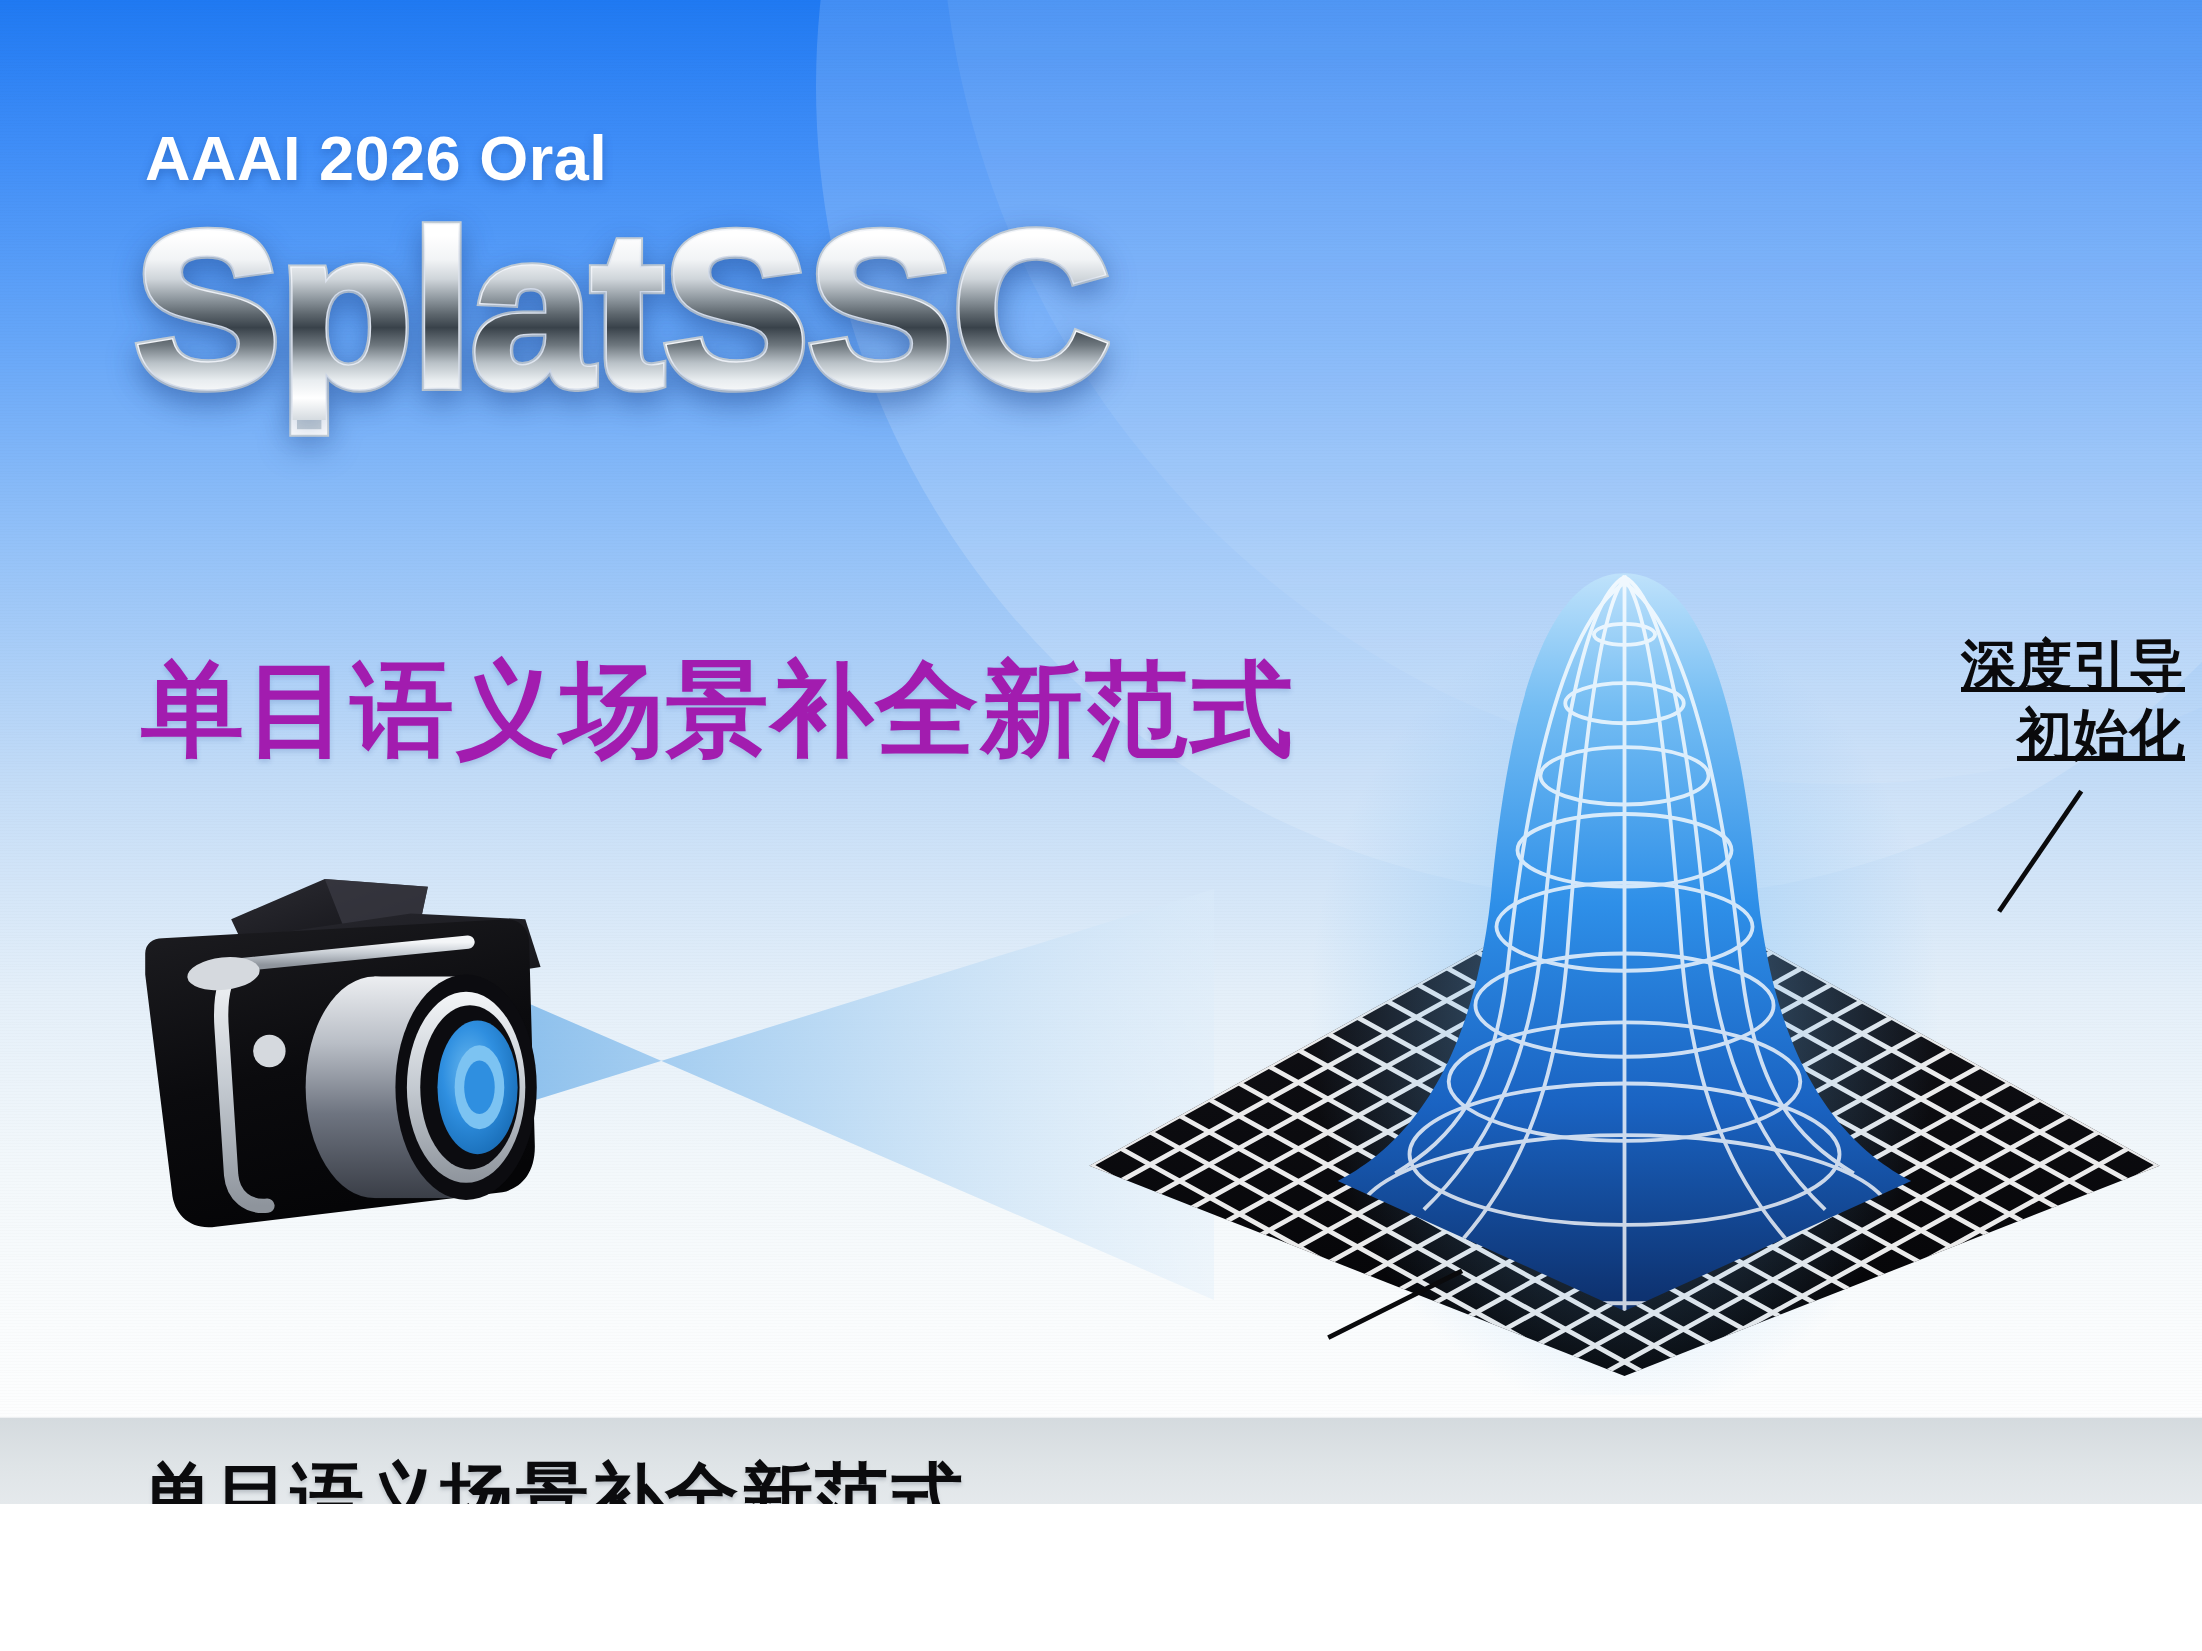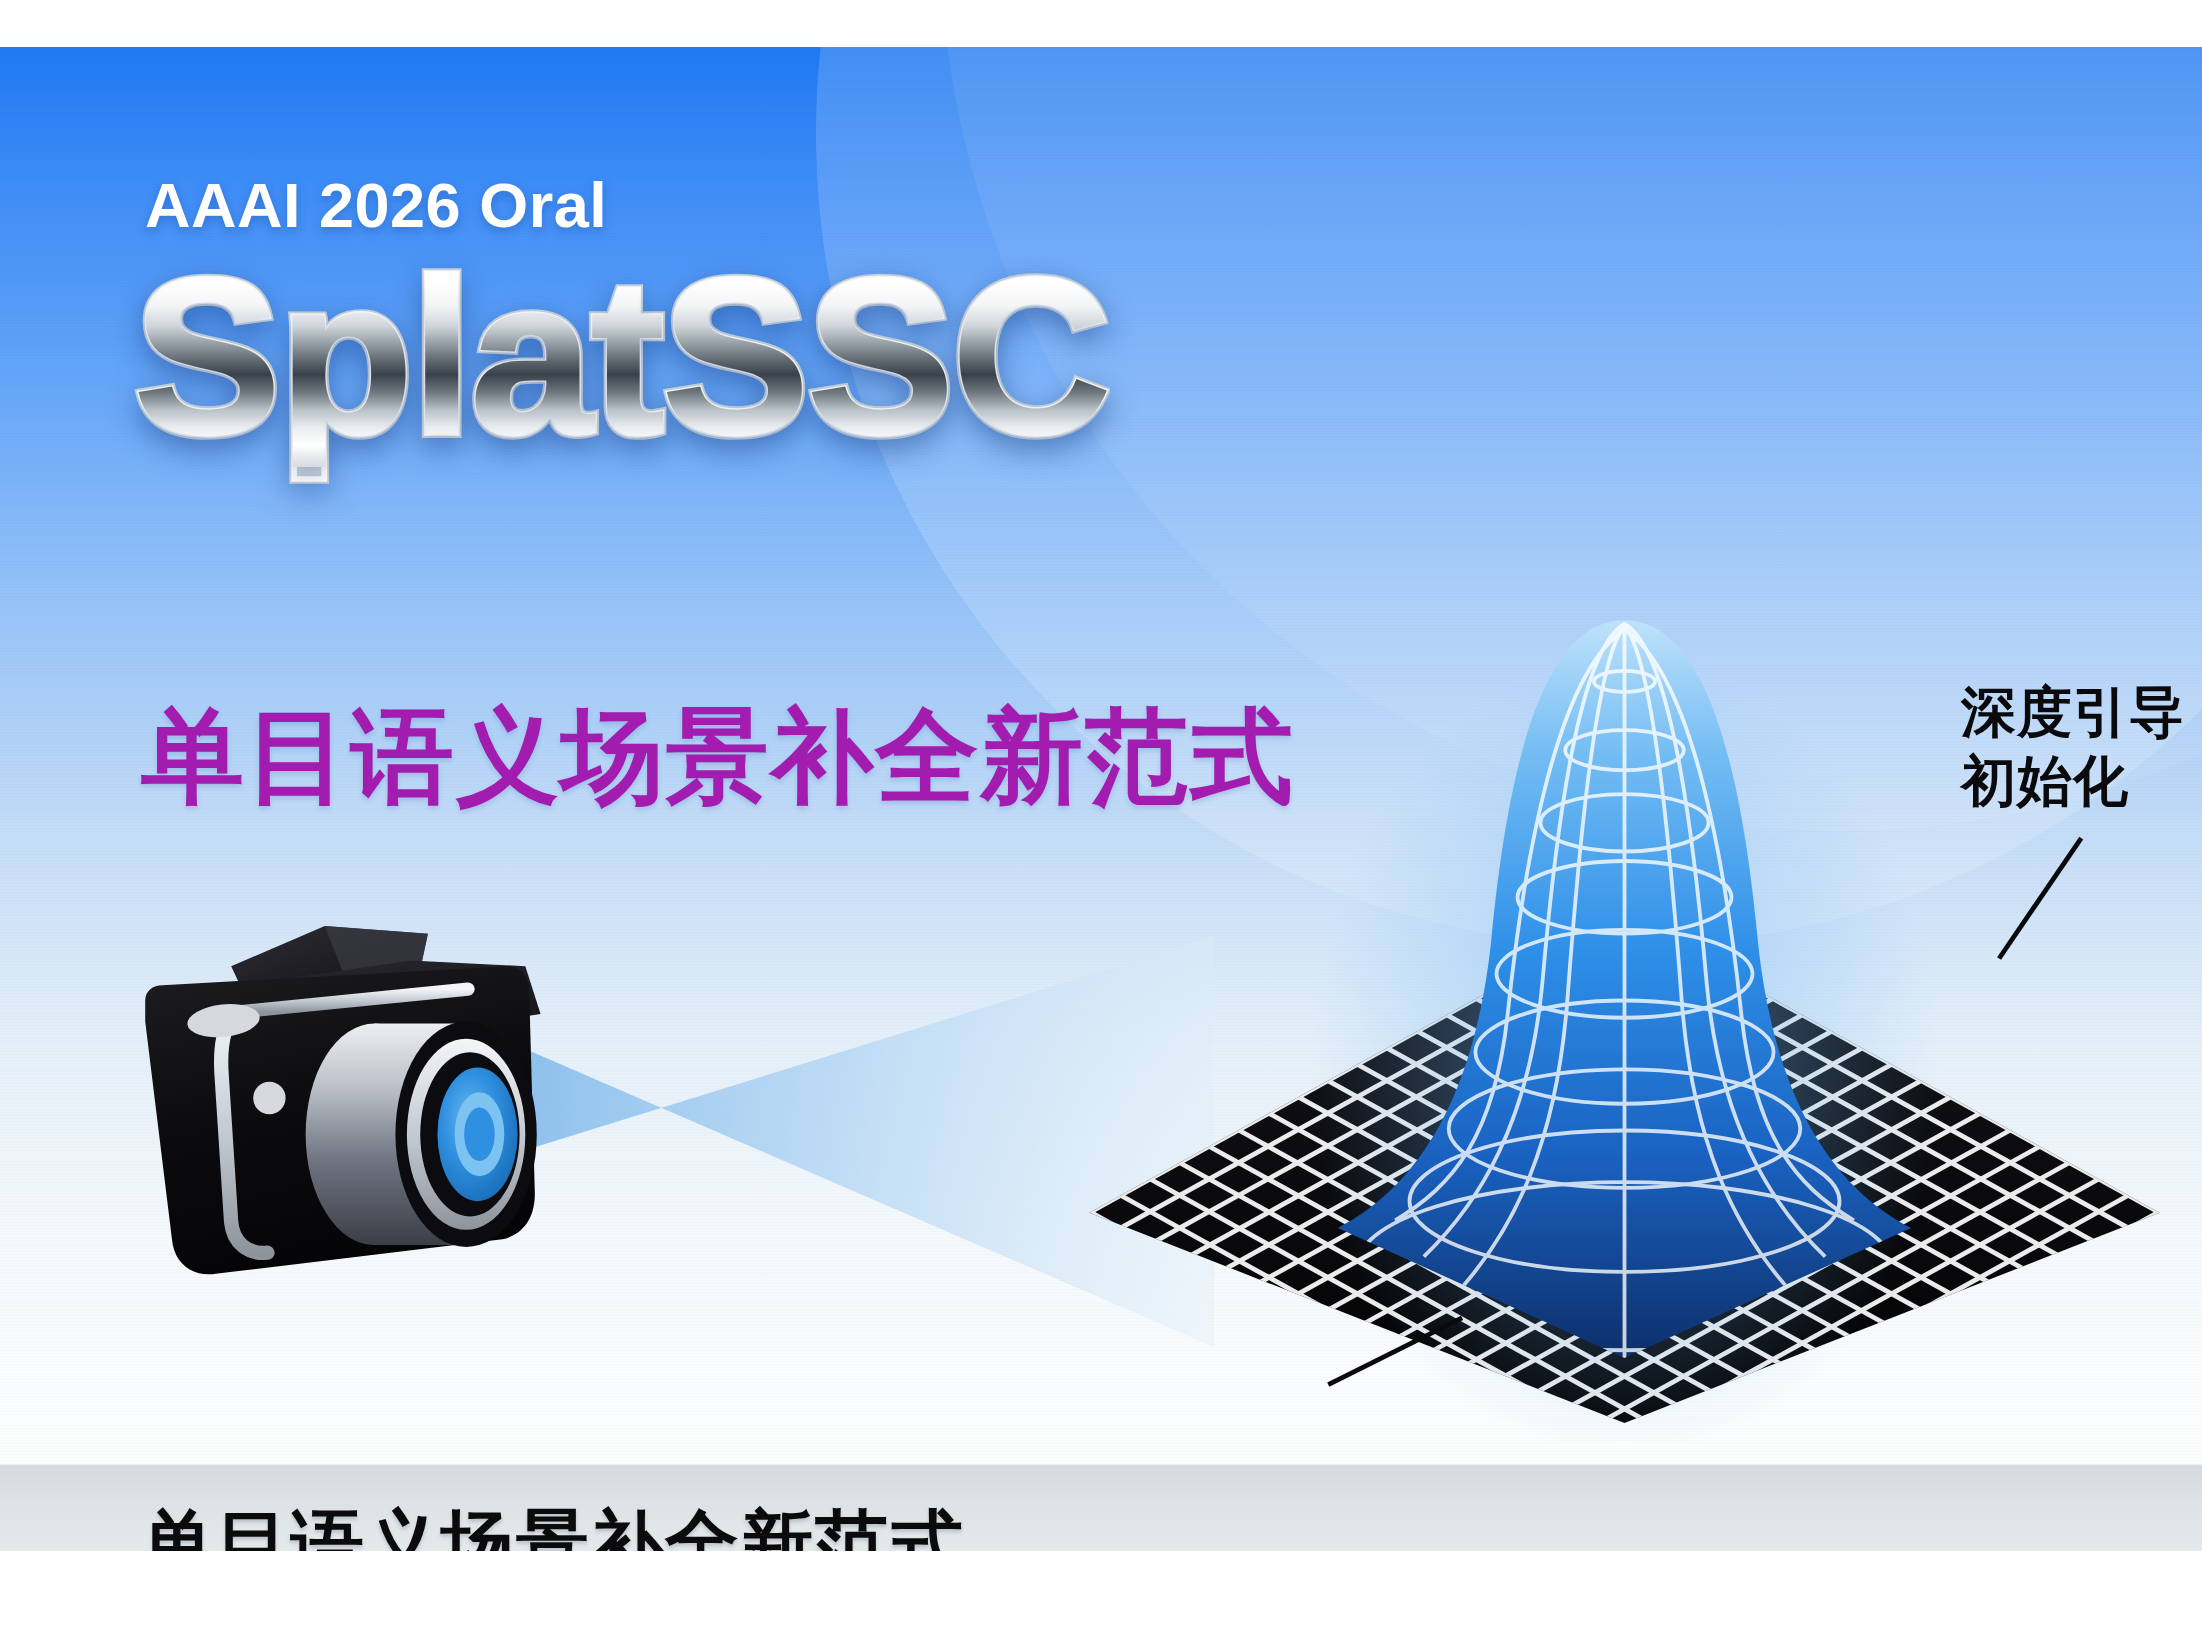--- a/index.html
+++ b/index.html
@@ -2,21 +2,21 @@
 <html><head>
 <meta charset="utf-8">
 <style>
   html,body{margin:0;padding:0;}
   body{
     width:2202px;height:1652px;overflow:hidden;
     font-family:"Liberation Sans","DejaVu Sans",sans-serif;
     background:#ffffff;
   }
   #poster{
-    position:relative;width:2202px;height:1504px;overflow:hidden;margin-top:47px;
+    position:relative;width:2202px;height:1504px;overflow:hidden;
   }
   
   .bg-gradient{
     position:absolute;inset:0;
     background:linear-gradient(180deg,
       #1f79f2 0%,
       #3d8cf7 9%,
       #64a5f8 22%,
       #93c1f8 36%,
       #c3dcf7 52%,
@@ -114,21 +114,21 @@
 
   
   .plot{position:absolute;left:1051px;top:535px;width:1147px;height:860px;}
 
   
   .callout{
     position:absolute;
     font-size:55px;font-weight:bold;color:#0a0a0c;
     line-height:69px;letter-spacing:1px;
   }
-  .callout-depth{right:17px;top:631px;}
+  .callout-depth{right:17px;top:631px;text-align:right;text-decoration:underline;}
   .callout-maski{left:1109px;top:1206px;}
 
   
   .bottom-band{
     position:absolute;left:0;top:1417px;width:2202px;height:164px;
     background:linear-gradient(180deg,#d4dade 0%,#dfe4e7 30%,#e7ebee 62%,#eef1f3 100%);
     box-shadow:inset 0 1px 0 rgba(255,255,255,0.6);
   }
   .band-text{
     position:absolute;left:141px;top:1449px;

